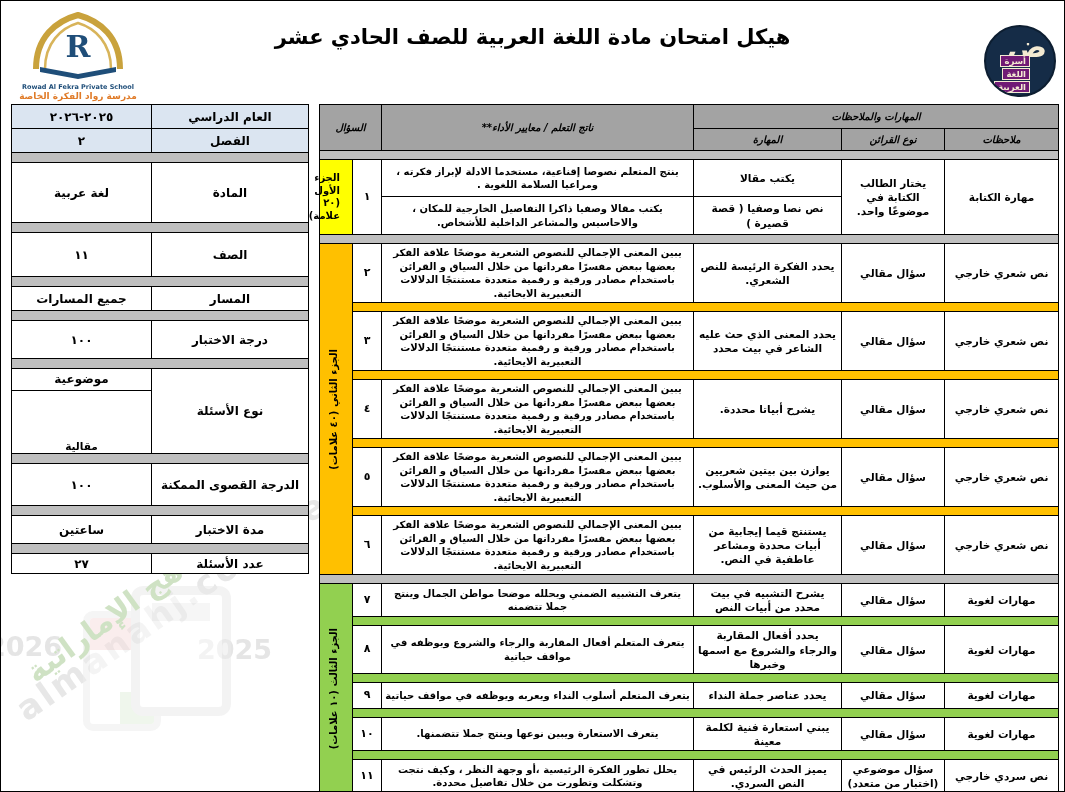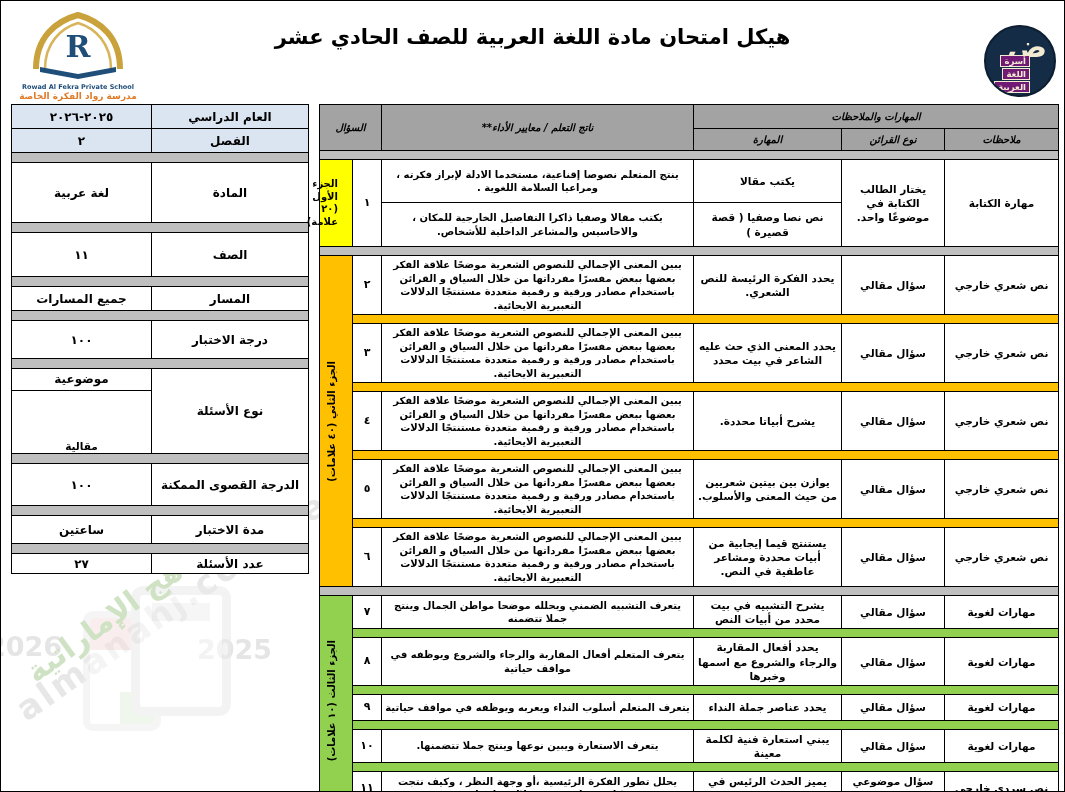--- a/index.html
+++ b/index.html
@@ -53,21 +53,21 @@
   td.nosplitpad { padding:0; }
   
   .exam-table { position:absolute; left:318px; top:103px; width:739px; z-index:1; }
   .exam-table td { font-size:10.5px; font-weight:bold; padding:2px 3px; line-height:1.35; }
   .exam-table td.hd { background:#a3a3a3; font-size:10px;font-style:italic; }
   .exam-table td.sepg { background:#bfbfbf; height:9px; padding:0; }
   .exam-table td.strip { height:9px; padding:0; }
   .bg-p2 { background:#ffc000 !important; }
   .bg-p3 { background:#92d050 !important; }
   .bg-p4 { background:#5b9bd5 !important; }
-  td.part { padding:18px; }
+  td.part { padding:12px; }
   td.part.p1 { background:#ffff00; font-size:10px; line-height:1.25; }
   .vlabel { writing-mode:vertical-rl; transform:rotate(180deg); white-space:nowrap; font-size:10px; font-weight:bold; margin:0 auto; }
   td.outcome { font-size:10px; }
   td.qnum { font-size:11px; }
 </style>
 </head>
 <body>
 
 <div class="page">
 

